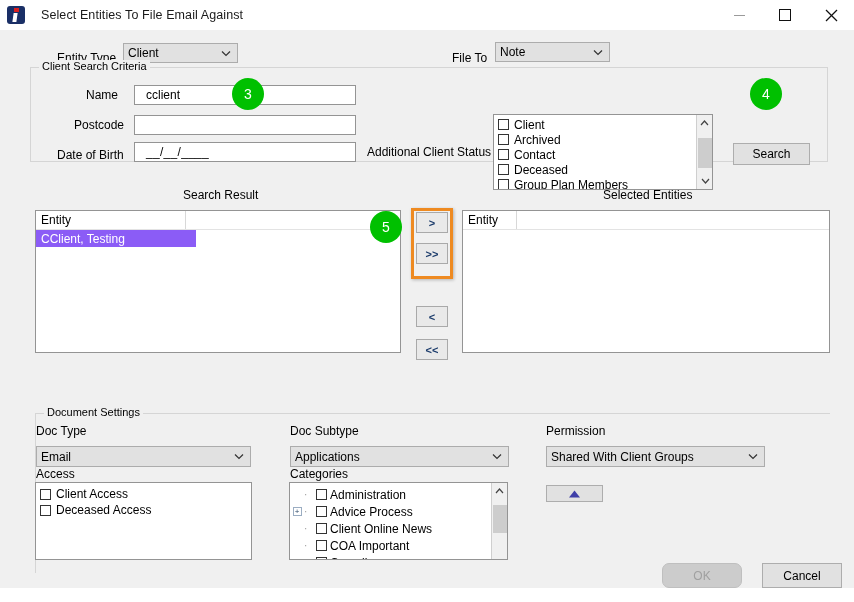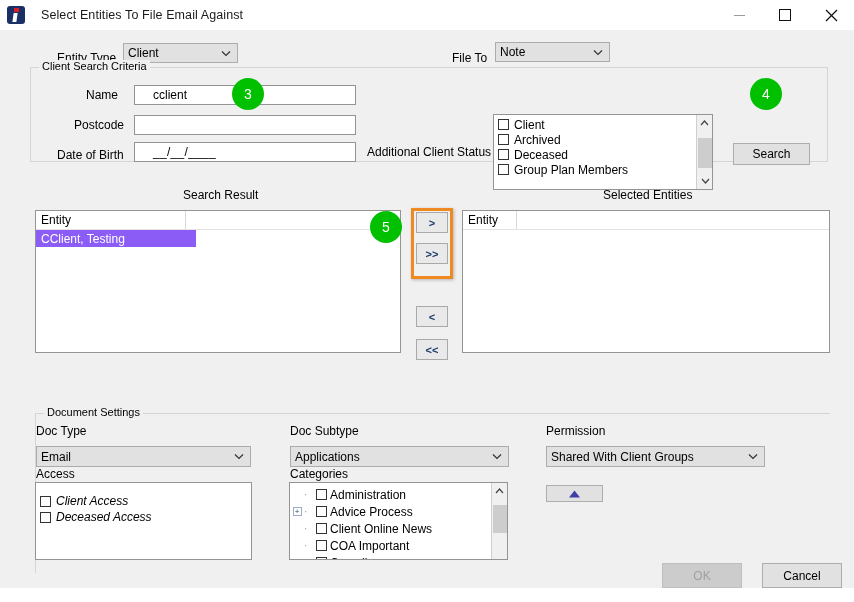--- a/index.html
+++ b/index.html
@@ -90,21 +90,21 @@
   
   .combo.flat { background: #e1e1e1; }
 
   
   .tinput {
     background: #ffffff;
     border: 1px solid #949494;
     height: 20px; box-sizing: border-box;
     font-size: 12px;
     display: flex; align-items: center;
-    padding-left: 18px;
+    padding-left: 11px;
   }
 
   
   .gbox {
     position: absolute;
     border: 1px solid #d5d5d5;
     box-sizing: border-box;
   }
   .gbox > .legend {
     position: absolute; top: -8px; left: 8px;
@@ -155,21 +155,21 @@
   }
 
   
   .btn {
     background: #e1e1e1;
     border: 1px solid #adadad;
     box-sizing: border-box;
     display: flex; align-items: center; justify-content: center;
     font-size: 12px; color: #000;
   }
-  .btn.disabled { color: #a0a0a0; background: #cccccc; border-color: #bfbfbf; }
+  .btn.disabled { color: #a0a0a0; background: #cccccc; border-color: #bfbfbf; border-radius: 7px; }
   .btn.plain { background: #e9e9e9; border: 1px solid #a9a9a9; }
 
   
   .grid { background:#fff; border:1px solid #949494; box-sizing:border-box; position:relative; overflow:hidden;}
   .grid .hdr {
     height: 18px; border-bottom: 1px solid #e3e3e3;
     display: flex; align-items: center;
     font-size: 12px;
   }
   .grid .hdr .cell1 { width: 150px; padding-left: 5px; box-sizing: border-box; border-right: 1px solid #d8d8d8; height:18px; display:flex; align-items:center;}
@@ -283,20 +283,24 @@
         <div class="chk-row">
           <div class="cbx"></div>
           <span>Client</span>
         </div>
         <div class="chk-row">
           <div class="cbx"></div>
           <span>Archived</span>
         </div>
         <div class="chk-row">
           <div class="cbx"></div>
+          <span>Contact</span>
+        </div>
+        <div class="chk-row">
+          <div class="cbx"></div>
           <span>Deceased</span>
         </div>
         <div class="chk-row">
           <div class="cbx"></div>
           <span>Group Plan Members</span>
         </div>
       </div>
     <div class="sbar">
       <div class="up">
         <svg width="9" height="6" viewBox="0 0 9 6">
@@ -362,21 +366,21 @@
     <div class="v">Email</div>
     <div class="arw">
       <svg width="10" height="7" viewBox="0 0 10 7">
           <polyline points="1,1.5 5,5.5 9,1.5" fill="none" stroke="#333" stroke-width="1.2"></polyline>
         </svg>
     </div>
   </div>
 
   <div class="lbl" style="position:absolute; left:36px; top:437px;">Access</div>
   <div class="listbox" style="position:absolute; left:35px; top:452px; width:217px; height:78px;">
-    <div id="access-list" style="padding-top:10px;font-style:italic;">
+    <div id="access-list" style="padding-top:3px;">
         <div class="chk-row" style="height: 16px;">
           <div class="cbx"></div>
           <span>Client Access</span>
         </div>
         <div class="chk-row" style="height: 16px;">
           <div class="cbx"></div>
           <span>Deceased Access</span>
         </div>
       </div>
   </div>

